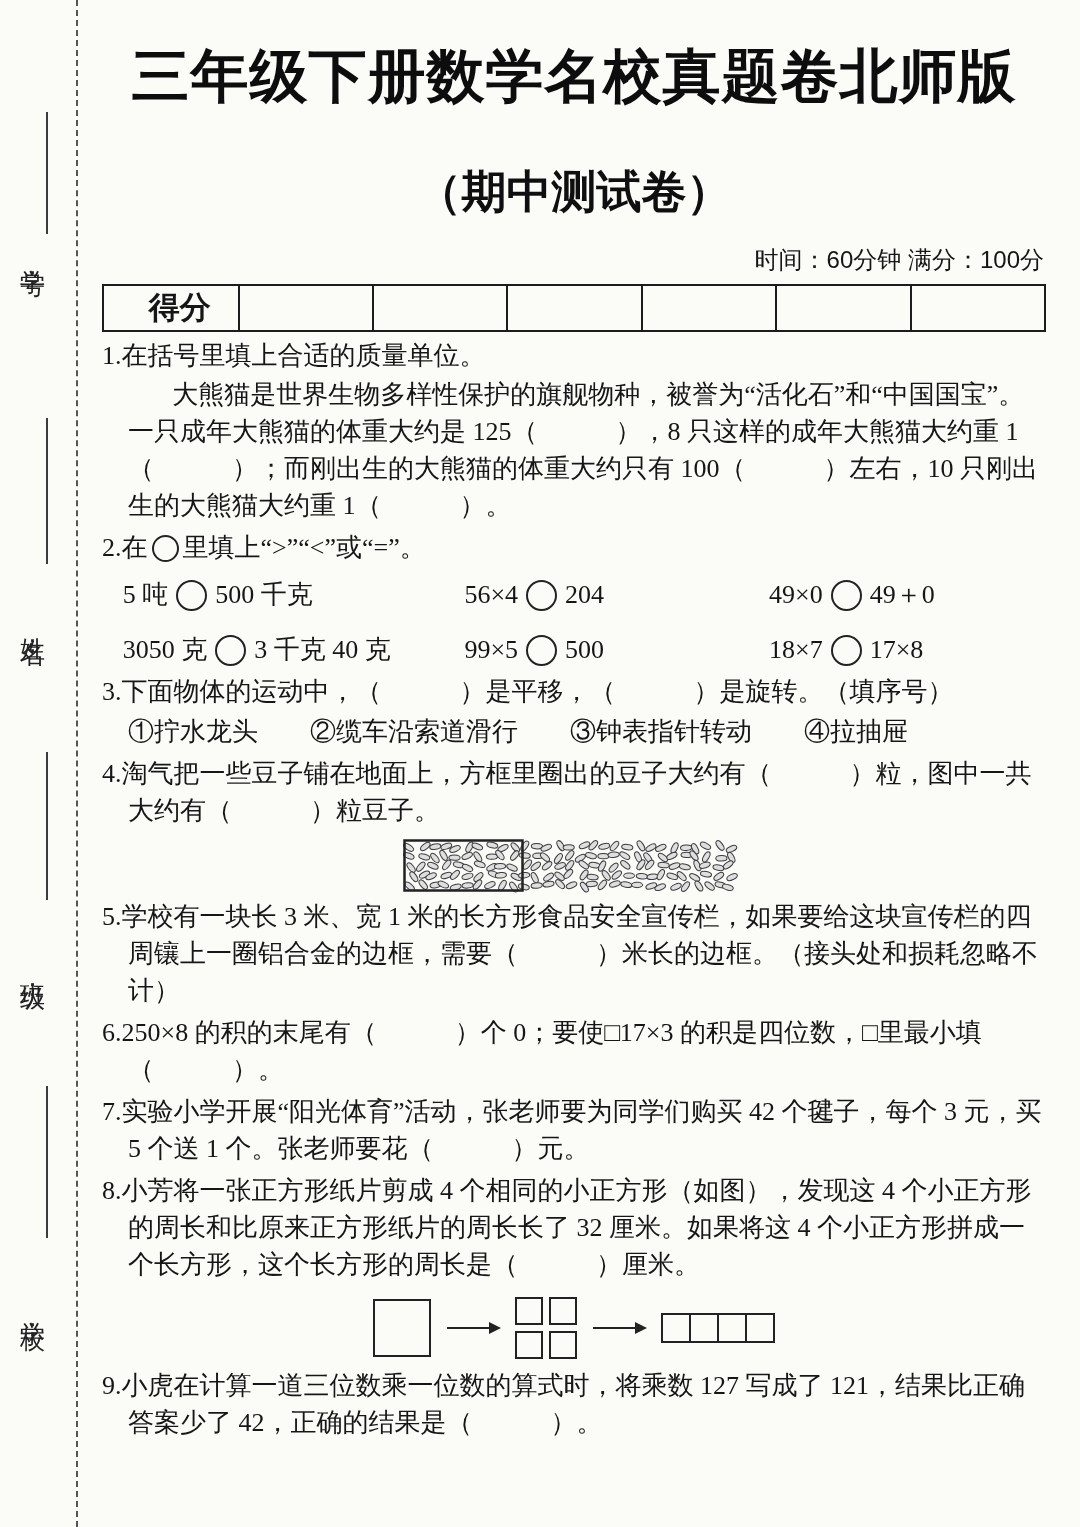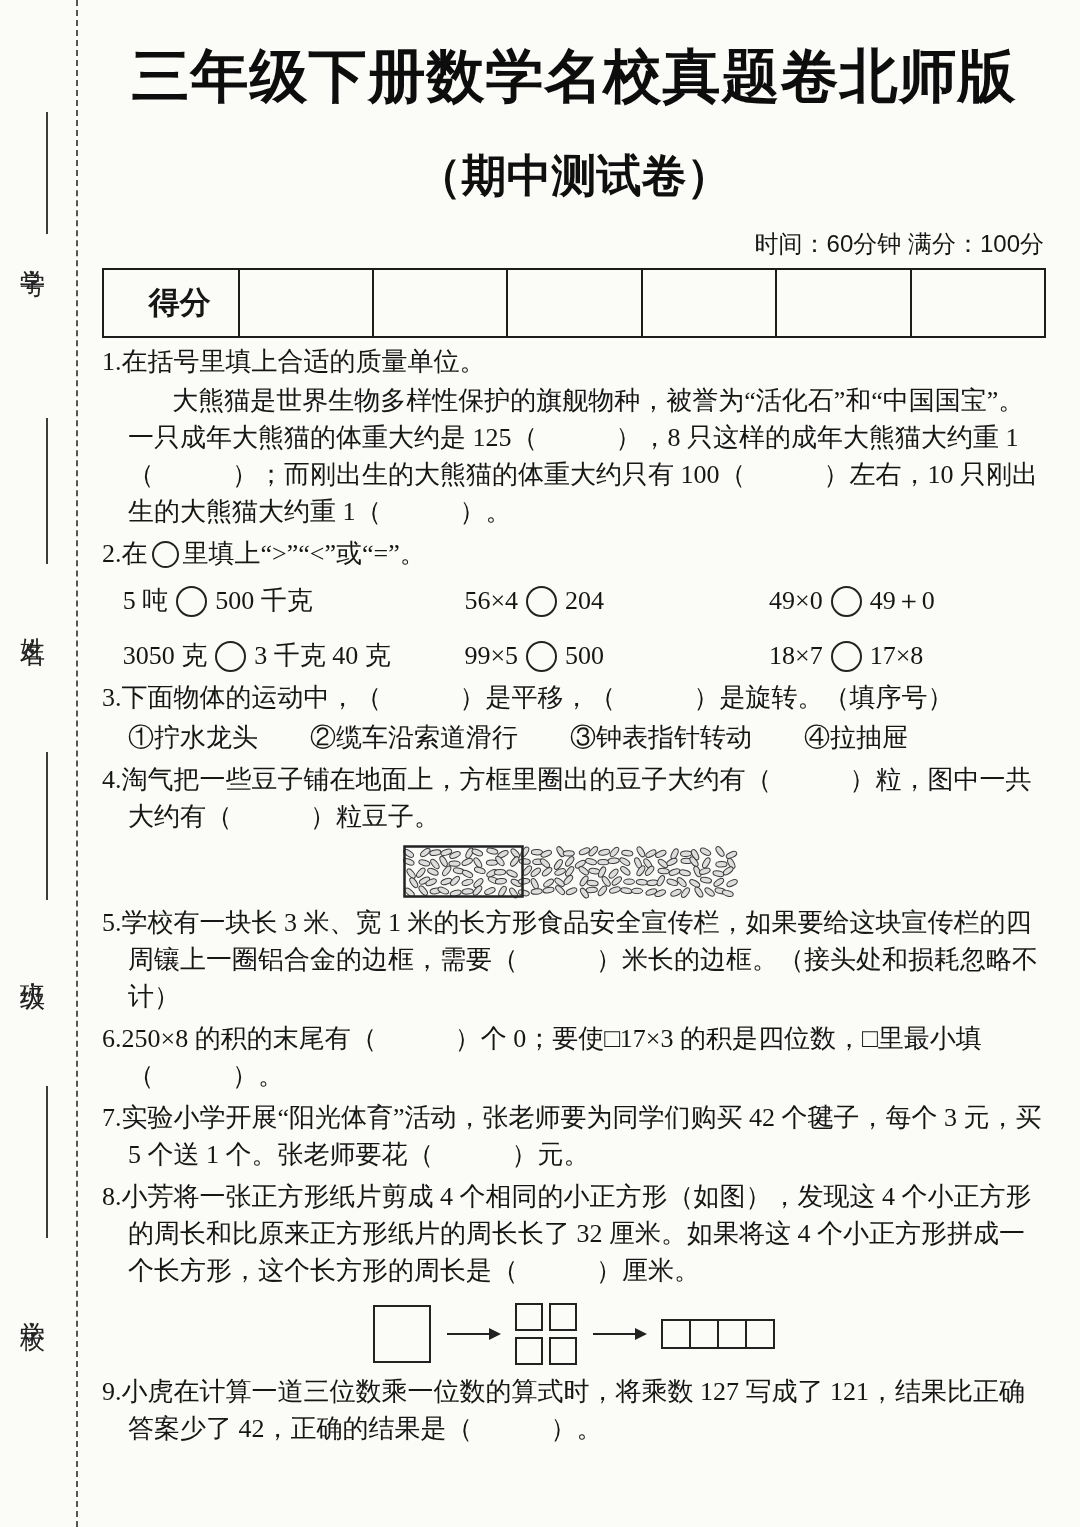--- a/index.html
+++ b/index.html
@@ -40,39 +40,39 @@
     position: absolute; left: 102px; top: 0;
     width: 944px;
   }
   .title {
     margin-top: 38px; text-align: center;
     font-family: "Liberation Sans", sans-serif;
     font-size: 58px; font-weight: 900; letter-spacing: 1px;
     color: #0d0d0d; white-space: nowrap;
   }
   .subtitle {
-    margin-top: 30px; text-align: center;
+    margin-top: 46px; text-align: center;
     font-family: "Liberation Sans", sans-serif;
     font-size: 45px; font-weight: 800; color: #0f0f0f;
   }
   .meta {
     margin-top: 22px; text-align: right;
     font-size: 24px; padding-right: 2px;
     font-family: "Liberation Sans", sans-serif;
   }
   table.score-table {
     width: 100%; border-collapse: collapse; margin-top: 8px;
     font-family: "Liberation Sans", sans-serif;
   }
   table.score-table td {
     border: 2.5px solid #1c1c1c; text-align: center;
     font-size: 31px; font-weight: 700;
   }
   table.score-table tr:first-child td { height: 58px; }
-  table.score-table tr:last-child td  { height: 68px; padding-left: 18px; }
+  table.score-table tr:last-child td  { height: 46px; padding-left: 18px; }
   table.score-table td:first-child { width: 14.4%; }
 
   .sec-heading {
     margin-top: 15px;
     font-family: "Liberation Sans", sans-serif;
     font-size: 27px; font-weight: 800;
   }
   .qwrap { font-size: 26px; line-height: 37px; }
   .q { margin-top: 5px; padding-left: 1em; text-indent: -1em; }
   .passage { padding-left: 1em; text-indent: 1.7em; margin-top: 2px; }

